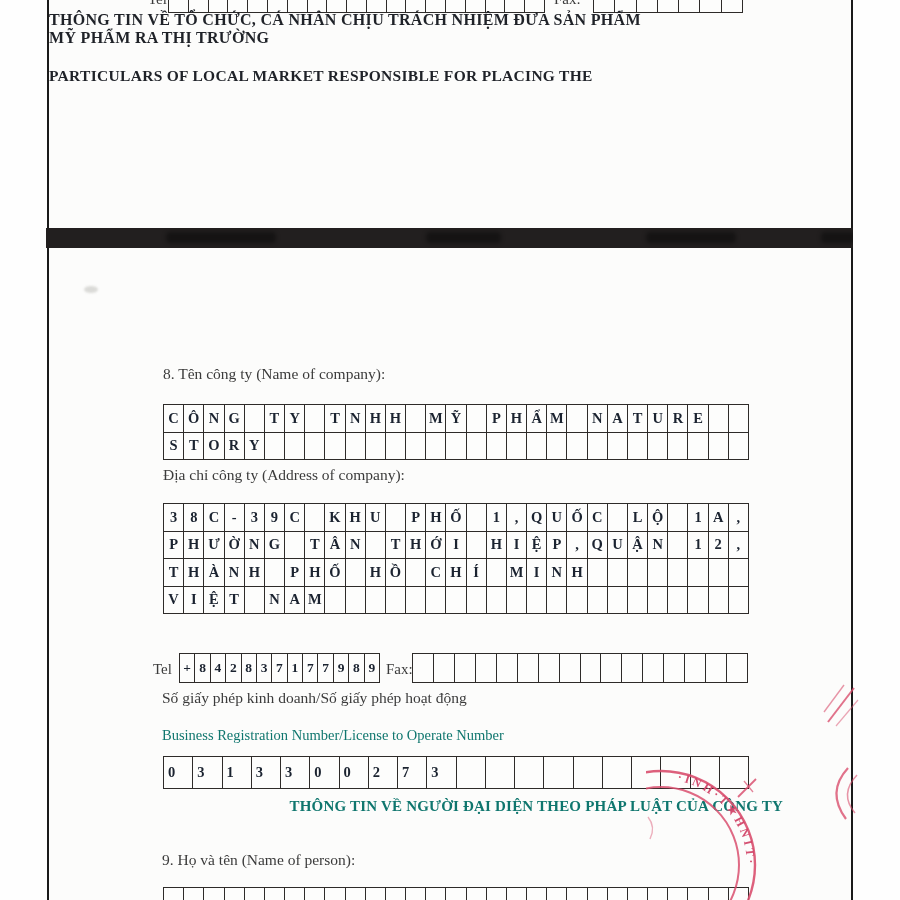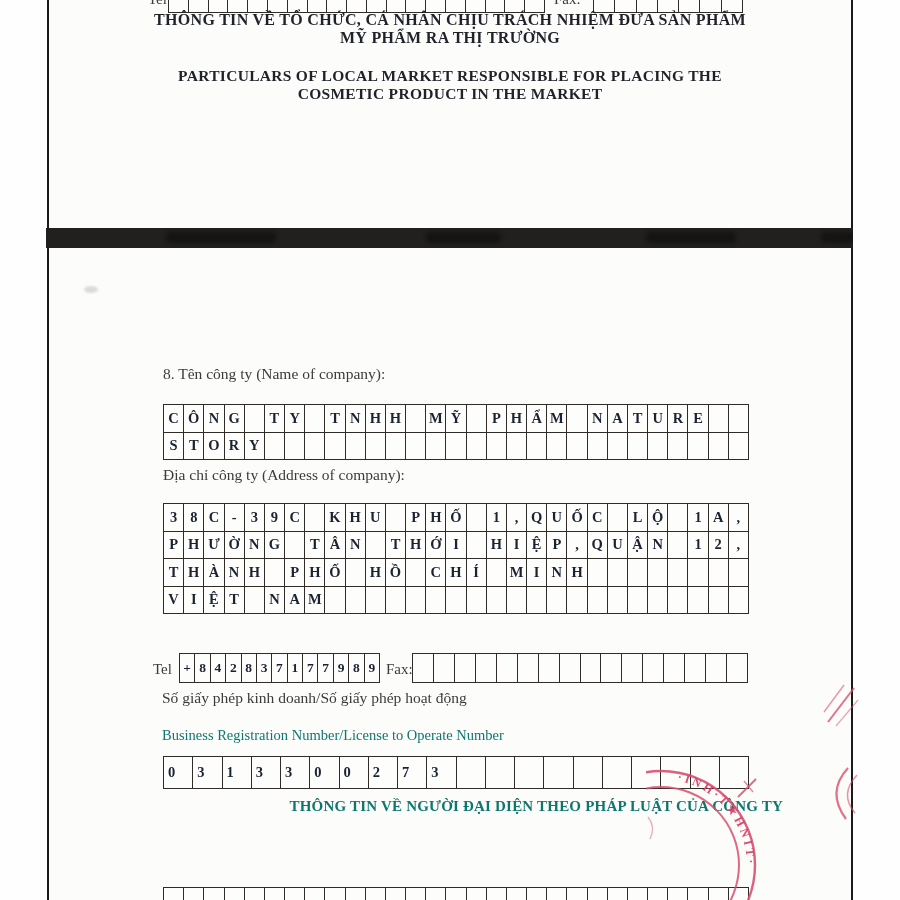--- a/index.html
+++ b/index.html
@@ -12,21 +12,21 @@
   #page-bg{left:49px;top:0;width:802px;height:900px;background:#fcfcfb;}
   .page-border{top:0;width:2px;height:900px;background:#1a1a1a;}
   #border-left{left:47px;}
   #border-right{left:851px;}
   #dark-band{left:46px;top:228px;width:807px;height:20px;background:#221f1f;overflow:hidden;}
   .band-smudge{position:absolute;top:4px;height:11px;background:#0a0a0a;opacity:.55;filter:blur(2px);border-radius:4px;}
 
   
   .label{position:absolute;font-size:15px;color:#3b3b3b;white-space:nowrap;}
   .label-cut{position:absolute;font-size:15px;color:#3b3b3b;white-space:nowrap;}
-  .title{position:absolute;left:49px;width:802px;text-align:center;font-weight:bold;
+  .title{position:absolute;left:49px;width:802px;text-align:left;font-weight:bold;
          color:#1f2228;white-space:nowrap;letter-spacing:.3px;}
   .sec-title{position:absolute;left:121px;width:662px;text-align:right;font-weight:bold;
          color:#0f766e;white-space:nowrap;letter-spacing:.2px;}
 
   
   .char-grid{position:absolute;display:grid;border-top:1.6px solid #2e2b29;border-left:1.6px solid #2e2b29;
              background:#fdfdfc;box-sizing:border-box;}
   .char-grid .cell{border-right:1.6px solid #2e2b29;border-bottom:1.6px solid #2e2b29;
              display:flex;align-items:center;justify-content:center;overflow:hidden;
              font-weight:bold;font-size:14.5px;color:#1b2330;box-sizing:border-box;}
@@ -106,21 +106,20 @@
       <div class="cell"></div>
       <div class="cell"></div>
       <div class="cell"></div>
       <div class="cell"></div>
       <div class="cell"></div>
     </div>
 
   <div id="title-vn-1" class="title">THÔNG TIN VỀ TỔ CHỨC, CÁ NHÂN CHỊU TRÁCH NHIỆM ĐƯA SẢN PHẨM</div>
   <div id="title-vn-2" class="title">MỸ PHẨM RA THỊ TRƯỜNG</div>
   <div id="title-en-1" class="title">PARTICULARS OF LOCAL MARKET RESPONSIBLE FOR PLACING THE</div>
-  <div id="title-en-2" class="title">COSMETIC PRODUCT IN THE MARKET</div>
 
   <div id="dark-band" class="abs">
     <div class="band-smudge" style="left:120px;width:110px;"></div>
     <div class="band-smudge" style="left:380px;width:75px;"></div>
     <div class="band-smudge" style="left:600px;width:90px;"></div>
     <div class="band-smudge" style="left:775px;width:40px;"></div>
   </div>
 
   <div id="page2-smudge" class="abs"></div>
 
@@ -367,20 +366,21 @@
       <div class="cell"></div>
     </div>
 
   <svg id="red-check" class="abs" width="26" height="24" viewBox="0 0 26 24">
     <path d="M3 21 L21 3" stroke="#d94f6e" stroke-width="1.8" fill="none" opacity="0.85"></path>
     <path d="M9 5 L18 16" stroke="#d94f6e" stroke-width="1.3" fill="none" opacity="0.7"></path>
   </svg>
 
   <div id="section-vn" class="sec-title">THÔNG TIN VỀ NGƯỜI ĐẠI DIỆN THEO PHÁP LUẬT CỦA CÔNG TY</div>
 
+  <div id="field9-label" class="label">9. Họ và tên (Name of person):</div>
   <div id="person-grid" class="char-grid" style="grid-template-columns: repeat(29, 1fr); grid-auto-rows: 1fr;">
       <div class="cell"></div>
       <div class="cell"></div>
       <div class="cell"></div>
       <div class="cell"></div>
       <div class="cell"></div>
       <div class="cell"></div>
       <div class="cell"></div>
       <div class="cell"></div>
       <div class="cell"></div>

